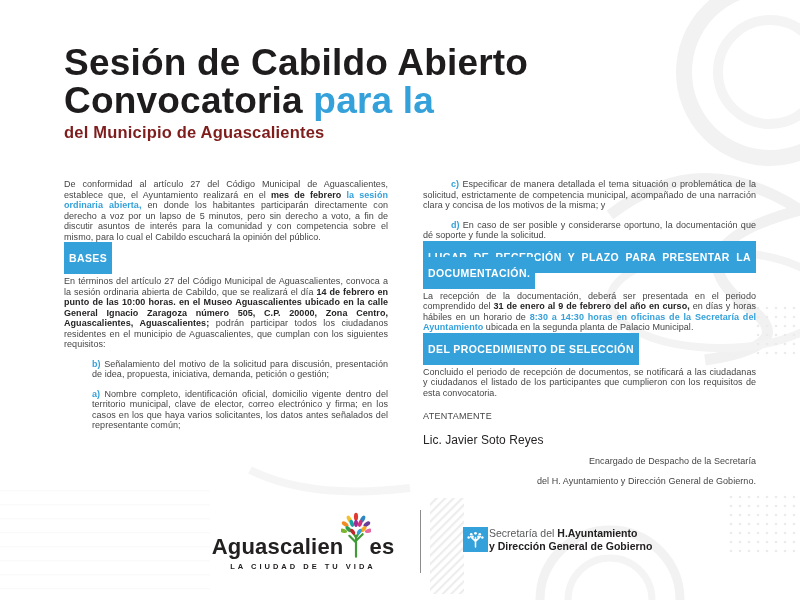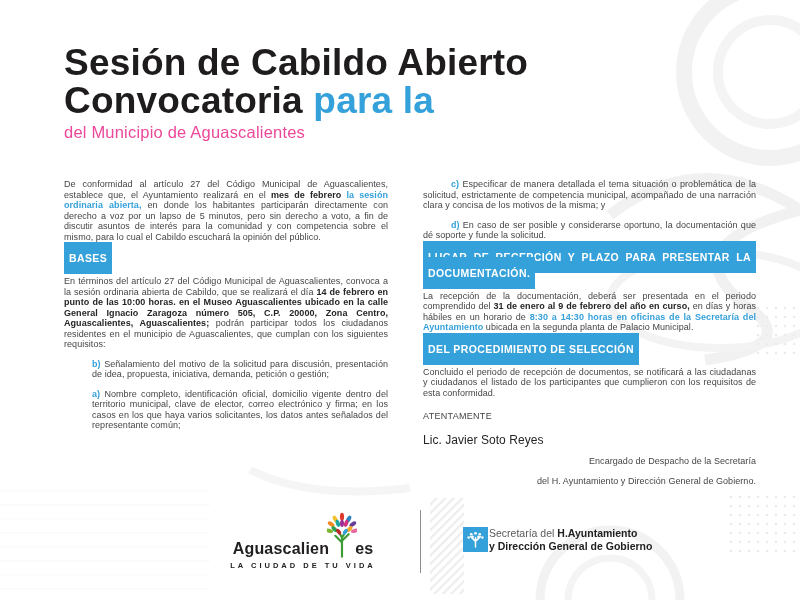--- a/index.html
+++ b/index.html
@@ -6,21 +6,21 @@
   body{width:800px;height:600px;overflow:hidden;background:#ffffff;
        font-family:"Liberation Sans","DejaVu Sans",sans-serif;position:relative;}
   .page{position:absolute;inset:0;width:800px;height:600px;background:#fff;overflow:hidden;}
   .wm{position:absolute;inset:0;z-index:0;}
   .layer{position:absolute;inset:0;z-index:1;}
 
   
   .title{position:absolute;left:64px;top:44px;line-height:1.02;}
   .t-big{font-size:37px;font-weight:bold;letter-spacing:0.2px;color:#1e1c1c;white-space:nowrap;}
   .t-big .blue{color:var(--blue);}
-  .t-sub{font-size:16.5px;font-weight:normal;color:#ec4899;margin-top:5px;letter-spacing:0.2px;}
+  .t-sub{font-size:16.5px;font-weight:bold;color:#7f1d1d;margin-top:5px;letter-spacing:0.2px;}
 
   
   .col{position:absolute;top:179px;font-size:9px;line-height:1.17;color:#454545;
        text-align:justify;letter-spacing:0.05px;}
   .col-left{left:64px;width:324px;}
   .col-right{left:423px;width:333px;}
   .col p{margin:0 0 9px 0;}
   .indent{margin-left:28px !important;}
   .findent{text-indent:28px;}
   .seg-n{font-weight:normal;color:#454545;}
@@ -31,21 +31,21 @@
   .hdr span{background:var(--blue);color:#fff;font-weight:bold;font-size:10.5px;
             letter-spacing:0.4px;padding:10px 5px;display:inline;
             -webkit-box-decoration-break:clone;box-decoration-break:clone;}
 
   .atent{margin:13px 0 11px 0 !important;text-align:left;letter-spacing:0.3px;}
   .sig-name{font-weight:normal;color:#262424;font-size:12px;text-align:left;margin:0;}
   .sig-role{text-align:right;margin:0;line-height:1.25;}
 
   
   .city-logo{position:absolute;left:202px;top:511px;width:202px;text-align:center;z-index:1;}
-  .wordmark{font-size:16px;font-weight:bold;color:#232020;letter-spacing:0.2px;white-space:nowrap;}
+  .wordmark{font-size:22px;font-weight:bold;color:#232020;letter-spacing:0.2px;white-space:nowrap;}
   .wordmark svg{vertical-align:-5px;margin:0 -2px;}
   .tagline{margin-top:2px;font-size:7.5px;font-weight:bold;color:#232020;
            letter-spacing:3px;white-space:nowrap;}
   .divider{position:absolute;left:420px;top:510px;width:1px;height:63px;background:#8d8d8d;z-index:1;}
   .sec-logo{position:absolute;left:463px;top:527px;display:flex;gap:1px;align-items:center;z-index:1;}
   .sec-badge{width:25px;height:25px;background:var(--blue);display:flex;
              align-items:center;justify-content:center;flex:none;}
   .sec-text{font-size:10.5px;line-height:1.2;white-space:nowrap;}
   .sec-text .reg{color:#58595b;font-weight:normal;}
   .sec-text .bld{color:#232020;font-weight:bold;}
@@ -95,21 +95,21 @@
       <p class="indent"><span class="seg-bb">b) </span><span class="seg-n">Señalamiento del motivo de la solicitud para discusión, presentación de idea, propuesta, iniciativa, demanda, petición o gestión;</span></p>
       <p class="indent"><span class="seg-bb">a) </span><span class="seg-n">Nombre completo, identificación oficial, domicilio vigente dentro del territorio municipal, clave de elector, correo electrónico y firma; en los casos en los que haya varios solicitantes, los datos antes señalados del representante común;</span></p>
     </div>
 
     <div class="col col-right">
       <p class="findent"><span class="seg-bb">c) </span><span class="seg-n">Especificar de manera detallada el tema situación o problemática de la solicitud, estrictamente de competencia municipal, acompañado de una narración clara y concisa de los motivos de la misma; y</span></p>
       <p class="findent"><span class="seg-bb">d) </span><span class="seg-n">En caso de ser posible y considerarse oportuno, la documentación que dé soporte y funde la solicitud.</span></p>
       <div class="hdr"><span>LUGAR DE RECEPCIÓN Y PLAZO PARA PRESENTAR LA DOCUMENTACIÓN.</span></div>
       <p><span class="seg-n">La recepción de la documentación, deberá ser presentada en el periodo comprendido del </span><span class="seg-b">31 de enero al 9 de febrero del año en curso, </span><span class="seg-n"> en días y horas hábiles en un horario de </span><span class="seg-bb">8:30 a 14:30 horas en oficinas de la Secretaría del Ayuntamiento </span><span class="seg-n">ubicada en la segunda planta de Palacio Municipal.</span></p>
       <div class="hdr"><span>DEL PROCEDIMIENTO DE SELECCIÓN</span></div>
-      <p>Concluido el periodo de recepción de documentos, se notificará a las ciudadanas y ciudadanos el listado de los participantes que cumplieron con los requisitos de esta conformidad.</p>
+      <p>Concluido el periodo de recepción de documentos, se notificará a las ciudadanas y ciudadanos el listado de los participantes que cumplieron con los requisitos de esta convocatoria.</p>
       <p class="atent">ATENTAMENTE</p>
       <p class="sig-name">Lic. Javier Soto Reyes</p>
       <p class="sig-role">Encargado de Despacho de la Secretaría</p>
       <p class="sig-role">del H. Ayuntamiento y Dirección General de Gobierno.</p>
     </div>
 
     <div class="city-logo">
       <div class="wordmark"><span>Aguascalien</span><svg width="30" height="48" viewBox="0 0 36 54">
           <path d="M18 53 V28 M18 36 L10 28 M18 34 L26 26 M18 30 L13 22 M18 30 L23 22" stroke="#3f9b35" stroke-width="2.6" fill="none" stroke-linecap="round"></path>
           <ellipse cx="18" cy="5" rx="2.5" ry="4.6" fill="#e03a2f"></ellipse>

